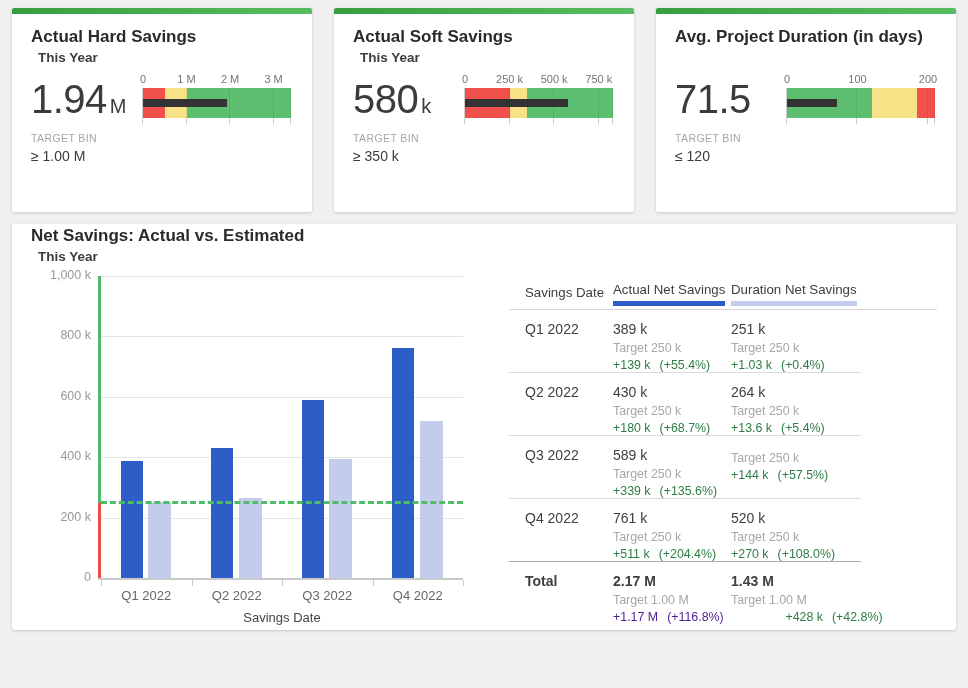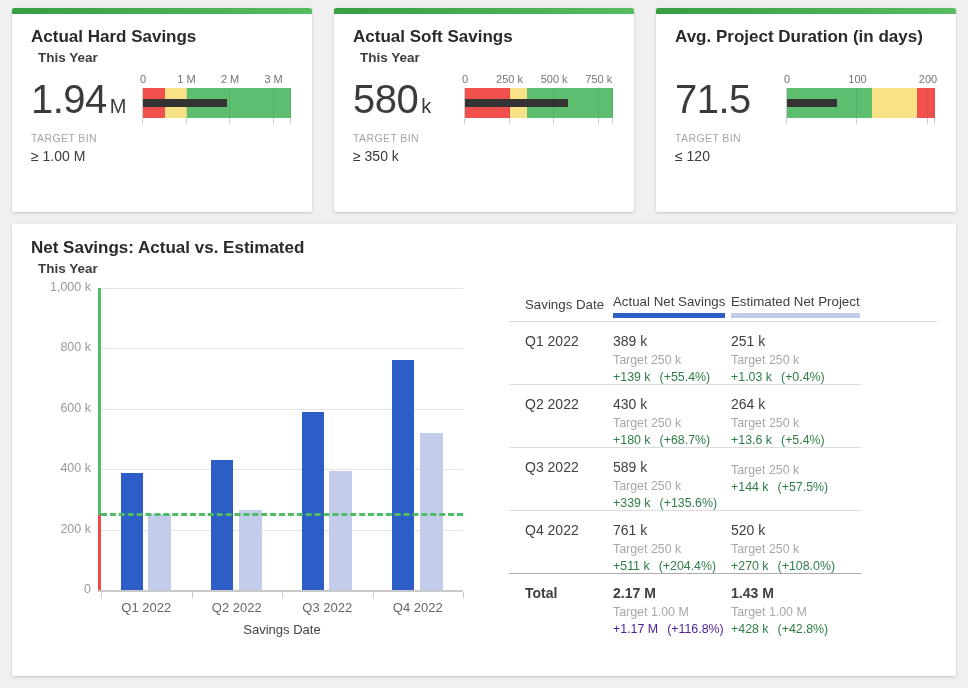--- a/index.html
+++ b/index.html
@@ -25,21 +25,21 @@
   .bt-ticks span{position:absolute;transform:translateX(-50%);white-space:nowrap;}
   .bt-bar{position:relative;height:30px;}
   .seg{position:absolute;top:0;bottom:0;}
   .stub{position:absolute;top:0;width:1px;height:36px;background:#CDCDCD;}
   .tickline{position:absolute;top:0;width:1px;height:30px;background:rgba(0,0,0,0.07);}
   .measure{position:absolute;top:11px;height:8px;background:#333333;}
   .kpi-target{margin-top:14px;}
   .tb-label{font-size:10.5px;color:#A5A5A5;letter-spacing:0.4px;}
   .tb-value{font-size:14px;color:#3B3B3B;margin-top:4px;}
 
-  .main-card{margin-top:12px;height:452px;box-sizing:border-box;padding:14px 19px;}
+  .main-card{margin-top:12px;height:406px;box-sizing:border-box;padding:2px 19px;}
   .main-title{font-size:17px;font-weight:bold;color:#2A2A2A;}
   .main-subtitle{font-size:13.5px;font-weight:bold;color:#3D3D3D;margin:3px 0 0 7px;}
   .main-content{display:flex;margin-top:2px;}
   #chart{position:relative;width:464px;height:372px;flex:none;}
   .gridline{position:absolute;height:1px;background:#E4E4E4;}
   .ylab{position:absolute;text-align:right;font-size:12.5px;color:#999999;}
   .axis-seg{position:absolute;width:3px;}
   .xaxis{position:absolute;height:2px;background:#C9C9C9;}
   .xstub{position:absolute;width:1px;height:6px;background:#C9C9C9;}
   .bar{position:absolute;}
@@ -219,21 +219,21 @@
           <div class="bar" style="left: 361.25px; top: 82.178px; width: 22px; height: 229.822px; background: rgb(45, 94, 200);"></div>
           <div class="bar" style="left: 388.75px; top: 154.96px; width: 23px; height: 157.04px; background: rgb(196, 204, 236);"></div>
           <div class="catlab" style="left: 341.75px; top: 322px; width: 90px;">Q4 2022</div>
           <div class="targetline" style="left: 70px; top: 234.5px; width: 362px; border-top-color: rgb(79, 188, 103);"></div>
           <div class="xtitle" style="left: 70px; top: 344px; width: 362px;">Savings Date</div>
         </div>
       <div id="nstable">
           <div class="t-head">
             <div class="hdr-date">Savings Date</div>
             <div><div class="hwrap"><div class="hlabel">Actual Net Savings</div><div class="hbar" style="background: rgb(45, 94, 200);"></div></div></div>
-            <div><div class="hwrap"><div class="hlabel">Estimated Net Project</div><div class="hbar" style="background: rgb(196, 204, 236);"></div></div></div>
+            <div><div class="hwrap"><div class="hlabel">Duration Net Savings</div><div class="hbar" style="background: rgb(196, 204, 236);"></div></div></div>
           </div>
           <div class="t-row">
             <div class="cell-date">Q1 2022</div>
             <div class="cell-val">
               <div class="v">389 k</div>
               <div class="t">Target 250 k</div>
               <div class="d" style="color: rgb(46, 125, 70);">
                 <span>+139 k</span>
                 <span>(+55.4%)</span>
               </div>
@@ -309,21 +309,21 @@
               <div class="v">2.17 M</div>
               <div class="t">Target 1.00 M</div>
               <div class="d" style="color: #4c1d95;">
                 <span>+1.17 M</span>
                 <span>(+116.8%)</span>
               </div>
             </div>
             <div class="cell-val">
               <div class="v">1.43 M</div>
               <div class="t">Target 1.00 M</div>
-              <div class="d" style="color: rgb(46, 125, 70);">
+              <div class="d" style="color: rgb(46, 125, 70); justify-content: center;">
                 <span>+428 k</span>
                 <span>(+42.8%)</span>
               </div>
             </div>
           </div>
         </div>
     </div>
   </div>
 
 </div>

